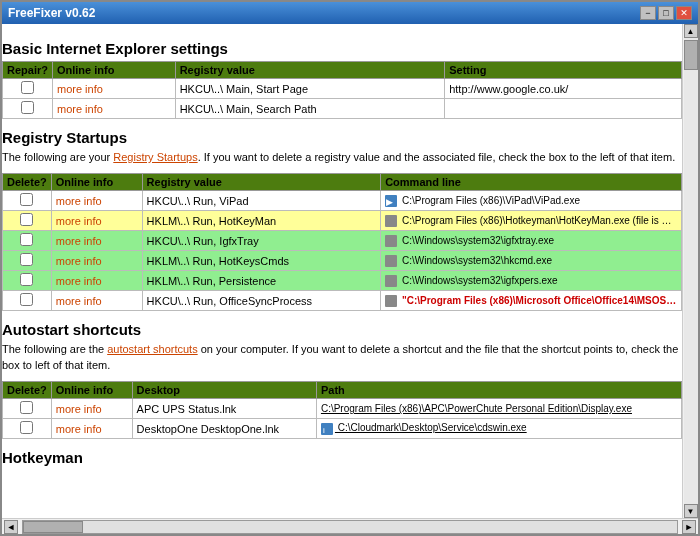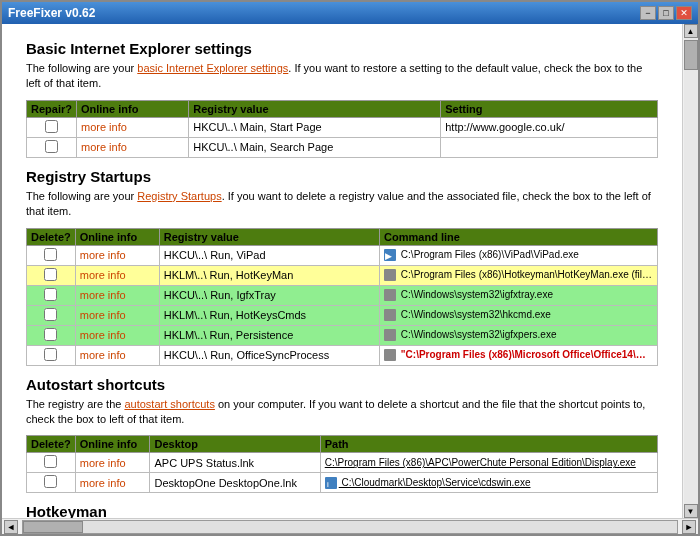--- a/index.html
+++ b/index.html
@@ -96,21 +96,21 @@
     .checkbox-cell {
       text-align: center;
       width: 30px;
     }
     input[type=checkbox] {
       margin: 0;
     }
     .main-scroll {
       flex: 1;
       overflow-y: scroll;
-      padding: 8px 24px;
+      padding: 8px 0;
     }
     .bottom-bar {
       height: 16px;
       background: #f0f0f0;
       border-top: 1px solid #ccc;
       display: flex;
       align-items: center;
       flex-shrink: 0;
     }
     .bottom-scrollbar {
@@ -173,43 +173,40 @@
       <div class="tb-btn">□</div>
       <div class="tb-btn close">✕</div>
     </div>
   </div>
 
   <div style="display:flex; flex:1; overflow:hidden;">
     <div class="main-scroll">
 
       <div>
         <div class="section-title">Basic Internet Explorer settings</div>
-        <div class="section-desc">
-          <span>The following are your </span><span class="link-orange">basic Internet Explorer settings</span><span>. If you want to restore a setting to the default value, check the box to the left of that item.</span>
-        </div>
         <table>
           <thead>
             <tr>
               <th>Repair?</th>
               <th>Online info</th>
               <th>Registry value</th>
               <th>Setting</th>
             </tr>
           </thead>
           <tbody>
             <tr class="row-normal">
               <td class="checkbox-cell"><input type="checkbox" style=""></td>
               <td><span class="more-info">more info</span></td>
               <td>HKCU\..\ Main, Start Page</td>
               <td>http://www.google.co.uk/</td>
             </tr>
             <tr class="row-normal">
               <td class="checkbox-cell"><input type="checkbox" style=""></td>
               <td><span class="more-info">more info</span></td>
-              <td>HKCU\..\ Main, Search Page</td>
+              <td>HKCU\..\ Main, Search Path</td>
               <td></td>
             </tr>
           </tbody>
         </table>
       </div>
 
       <div>
         <div class="section-title">Registry Startups</div>
         <div class="section-desc">
           <span>The following are your </span><span class="link-orange">Registry Startups</span><span>. If you want to delete a registry value and the associated file, check the box to the left of that item.</span>
@@ -291,21 +288,21 @@
                 "C:\Program Files (x86)\Microsoft Office\Office14\MSOSYNC.EXE"
               </td>
             </tr>
           </tbody>
         </table>
       </div>
 
       <div>
         <div class="section-title">Autostart shortcuts</div>
         <div class="section-desc">
-          <span>The registry are the </span><span class="link-orange">autostart shortcuts</span><span> on your computer. If you want to delete a shortcut and the file that the shortcut points to, check the box to left of that item.</span>
+          <span>The following are the </span><span class="link-orange">autostart shortcuts</span><span> on your computer. If you want to delete a shortcut and the file that the shortcut points to, check the box to left of that item.</span>
         </div>
         <table>
           <thead>
             <tr>
               <th>Delete?</th>
               <th>Online info</th>
               <th>Desktop</th>
               <th>Path</th>
             </tr>
           </thead>

